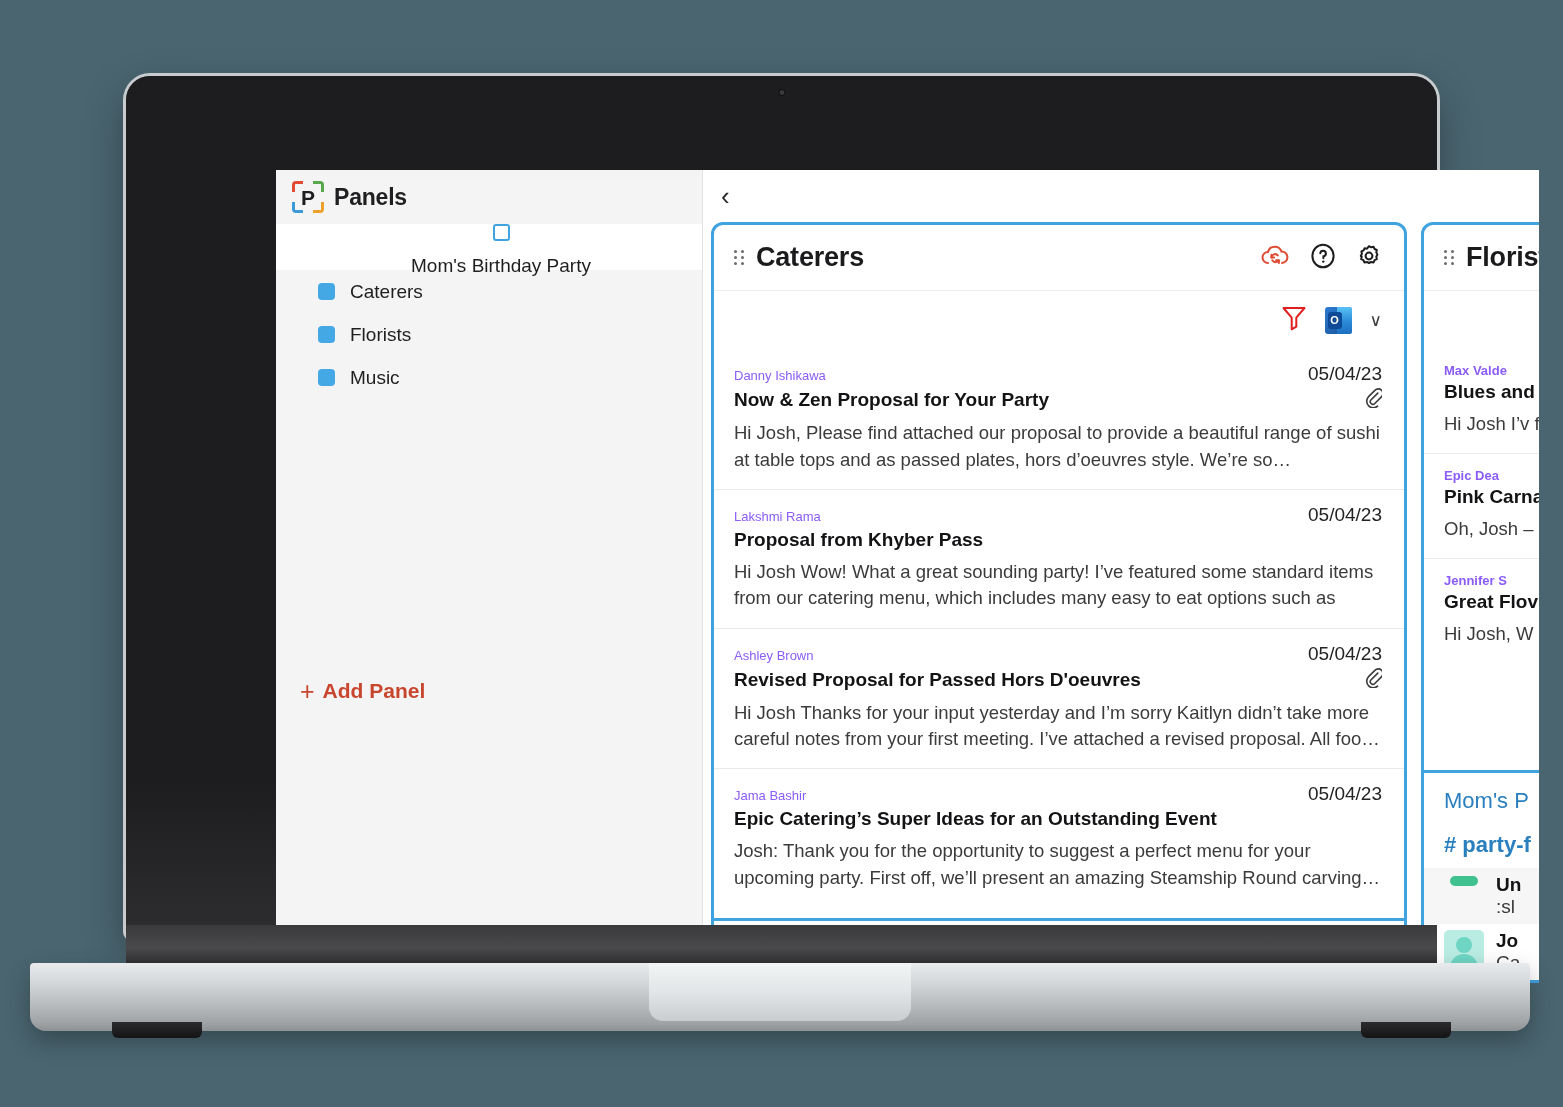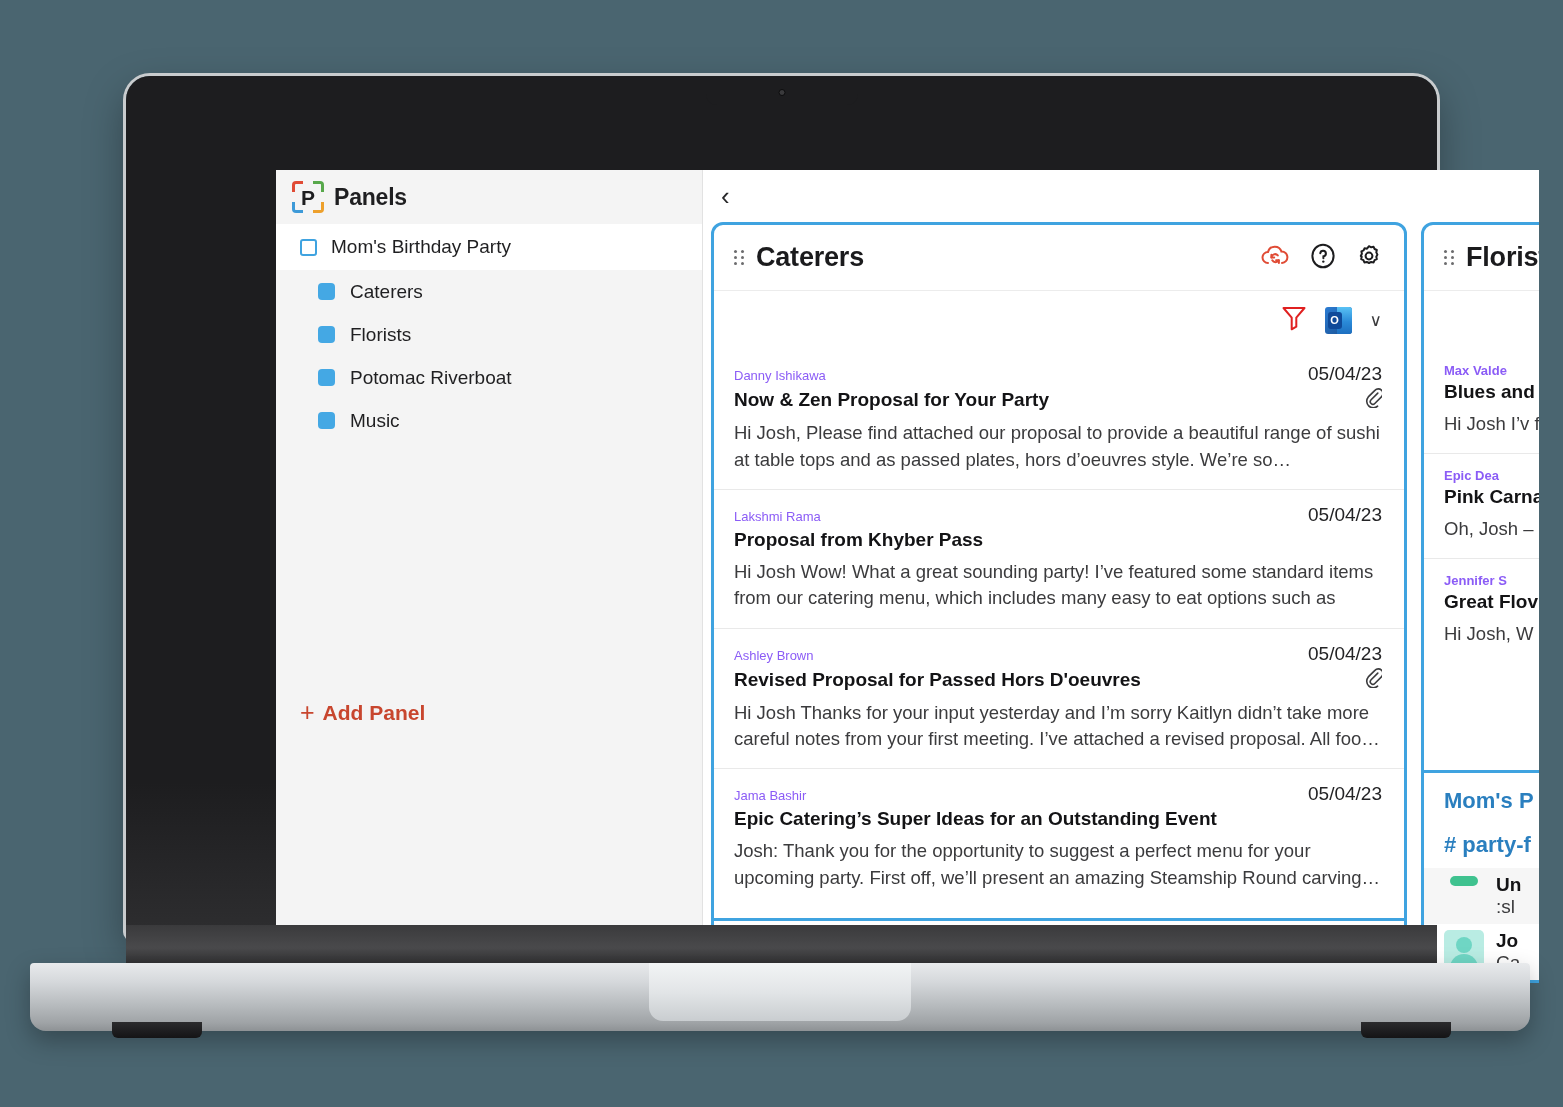--- a/index.html
+++ b/index.html
@@ -139,20 +139,21 @@
     height: 43px;
     font-size: 19px;
     color: #1f1f21;
     cursor: pointer;
   }
   #sidebar-root-row {
     background: #ffffff;
     padding-left: 24px;
     gap: 14px;
     height: 46px;
+    flex-direction: column;
   }
   .root-check {
     width: 17px; height: 17px;
     border: 2.5px solid #3fa3e0;
     border-radius: 3px;
     flex: 0 0 17px;
   }
   .sidebar-child {
     padding-left: 42px;
     gap: 15px;
@@ -318,21 +319,21 @@
   .panel-subsection {
     border-top: 3px solid #3fa3e0;
     padding: 0 22px 0 20px;
     height: 62px;
     display: flex;
     align-items: center;
     flex: 0 0 62px;
   }
   .subsection-title {
     font-size: 22px;
-    font-weight: 700;
+    font-weight: 400;
     color: #2a7fbf;
   }
   .subsection-actions { margin-left: auto; display: flex; align-items: center; gap: 22px; }
 
   .slack-mark { width: 24px; height: 24px; display: block; cursor: pointer; }
 
   .channel-row {
     padding: 4px 20px 10px 20px;
     font-size: 22px;
     font-weight: 700;
@@ -393,24 +394,20 @@
             <span>Mom's Birthday Party</span>
           </div>
 
           <div class="sidebar-row sidebar-child">
             <span class="child-swatch"></span>
             <span>Caterers</span>
           </div>
           <div class="sidebar-row sidebar-child">
             <span class="child-swatch"></span>
             <span>Florists</span>
-          </div>
-          <div class="sidebar-row sidebar-child">
-            <span class="child-swatch"></span>
-            <span>Potomac Riverboat</span>
           </div>
           <div class="sidebar-row sidebar-child">
             <span class="child-swatch"></span>
             <span>Music</span>
           </div>
 
           <div id="sidebar-spacer"></div>
 
           <div id="add-panel-button">
             <span id="add-panel-plus">+</span>

